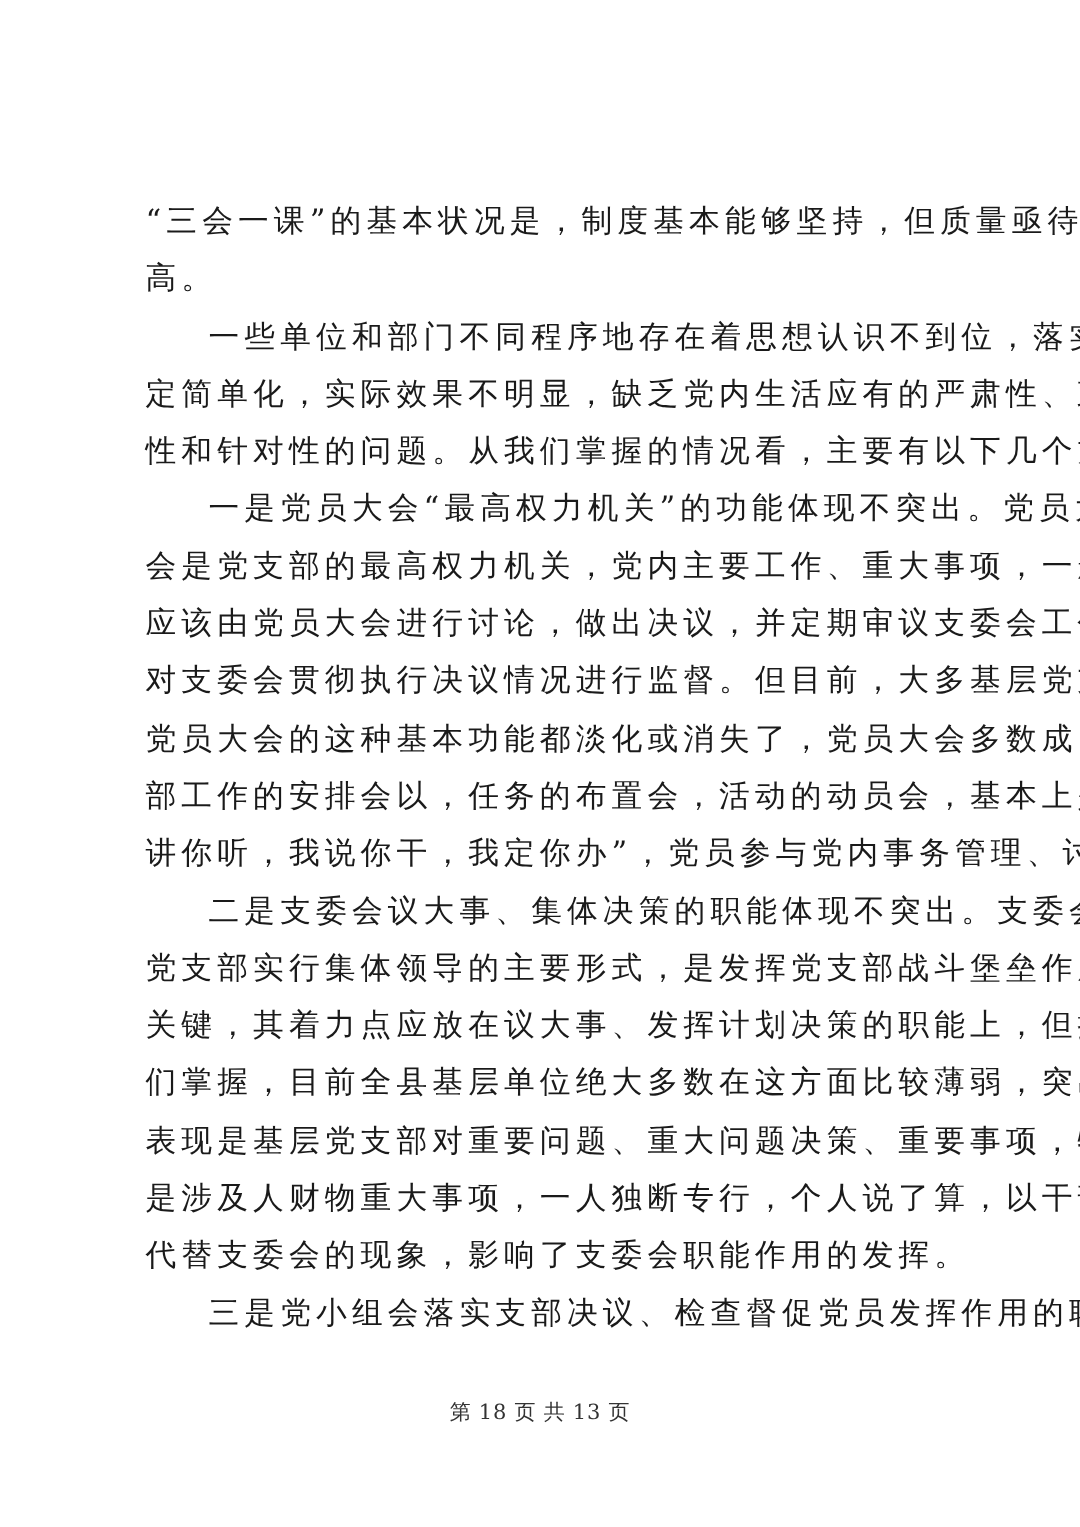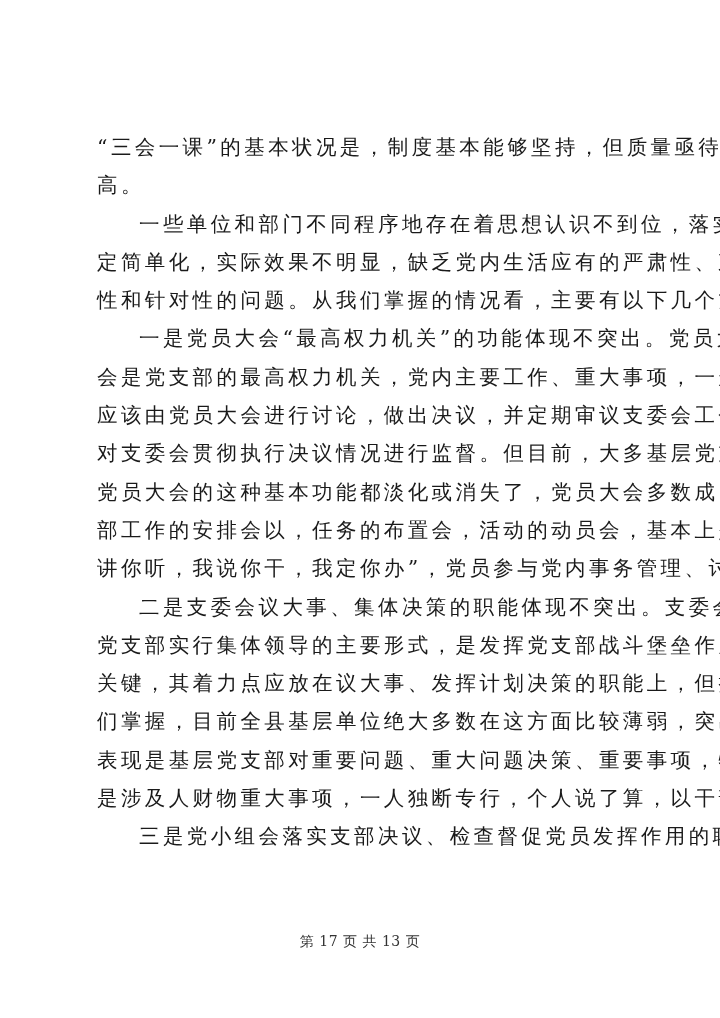--- a/index.html
+++ b/index.html
@@ -71,17 +71,18 @@
     <div class="line">对支委会贯彻执行决议情况进行监督。但目前，大多基层党支部</div>
     <div class="line">党员大会的这种基本功能都淡化或消失了，党员大会多数成了支</div>
     <div class="line">部工作的安排会以，任务的布置会，活动的动员会，基本上是“我</div>
     <div class="line">讲你听，我说你干，我定你办”，党员参与党内事务管理、讨论</div>
     <div class="line indent">二是支委会议大事、集体决策的职能体现不突出。支委会是</div>
     <div class="line">党支部实行集体领导的主要形式，是发挥党支部战斗堡垒作用的</div>
     <div class="line">关键，其着力点应放在议大事、发挥计划决策的职能上，但据我</div>
     <div class="line">们掌握，目前全县基层单位绝大多数在这方面比较薄弱，突出的</div>
     <div class="line">表现是基层党支部对重要问题、重大问题决策、重要事项，特别</div>
     <div class="line">是涉及人财物重大事项，一人独断专行，个人说了算，以干部会</div>
+    <div class="line last">代替支委会的现象，影响了支委会职能作用的发挥。</div>
     <div class="line indent">三是党小组会落实支部决议、检查督促党员发挥作用的职能</div>
   </div>
 
-  <div class="footer">第 17 页  共 13 页</div>
+  <div class="footer">第 18 页  共 13 页</div>
 </div>
 
 </body></html>

